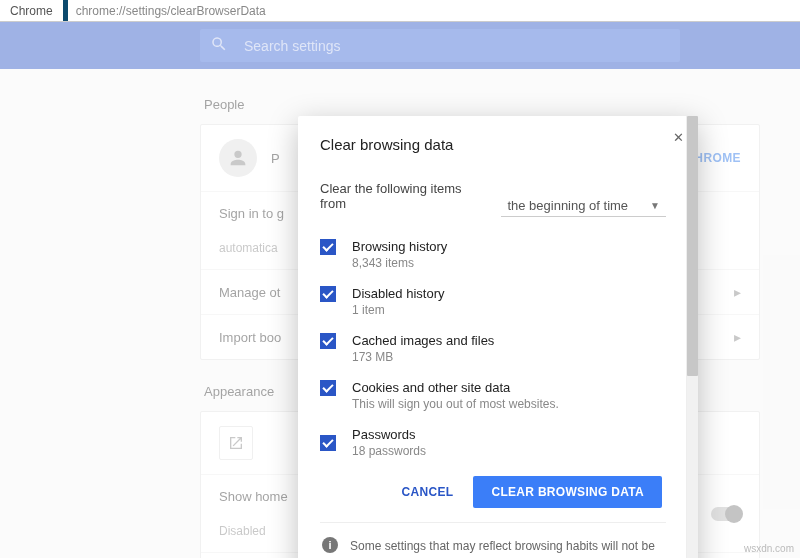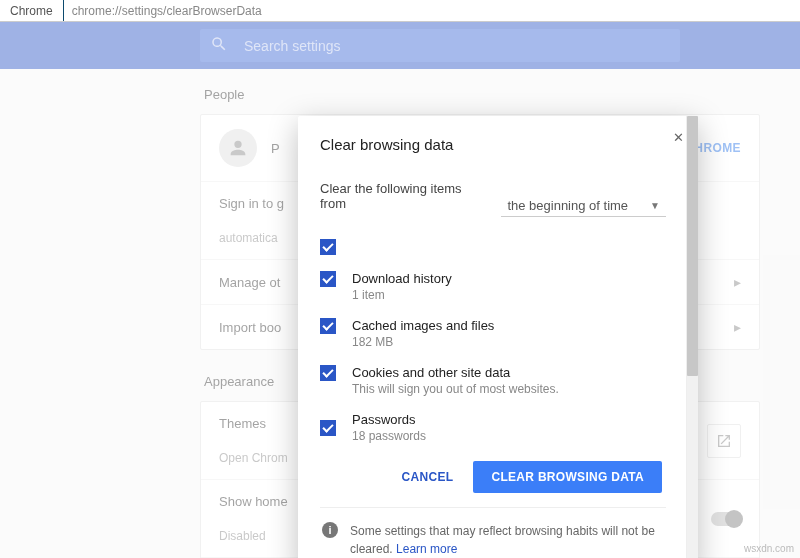--- a/index.html
+++ b/index.html
@@ -1,29 +1,29 @@
 <!DOCTYPE html>
 <html><head>
 <meta charset="utf-8">
 <style>
 * { box-sizing: border-box; margin: 0; padding: 0; font-family: Arial, Helvetica, sans-serif; }
 body { width: 800px; height: 558px; overflow: hidden; background: #f5f5f5; position: relative; }
 
 .addr-bar { height: 22px; background: #fff; border-bottom: 1px solid #ccc; display: flex; align-items: center; font-size: 12px; color: #555; }
-.addr-brand { padding: 0 10px; border-right: 1px solid #0c4a6e; height: 100%; display: flex; align-items: center; }
+.addr-brand { padding: 0 10px; border-right: 5px solid #0c4a6e; height: 100%; display: flex; align-items: center; }
 .addr-url { padding: 0 8px; color: #888; }
 
 .page { position: relative; height: calc(100% - 22px); background: #f5f5f5; }
 
 .blue-bar { height: 47px; background: #2a56c6; display: flex; align-items: center; padding-left: 200px; }
 .search-box { display: flex; align-items: center; background: #3b66d6; border-radius: 2px; padding: 6px 10px; color: #b9c7ee; font-size: 14px; width: 480px; }
 .search-box svg { width: 18px; height: 18px; margin-right: 16px; fill: #b9c7ee; }
 
 .content { padding: 16px 0 0 200px; width: 760px; }
-.section-hdr { font-size: 13px; color: #333; margin: 2px 0 12px 4px; }
+.section-hdr { font-size: 13px; color: #333; margin: 12px 0 12px 4px; }
 .card { background: #fff; border: 1px solid #e0e0e0; border-radius: 2px; margin-bottom: 24px; }
 .row { padding: 14px 18px; border-bottom: 1px solid #eee; display: flex; align-items: center; justify-content: space-between; font-size: 13px; color: #333; }
 .row:last-child { border-bottom: none; }
 .row .sub { color: #888; font-size: 12px; margin-top: 20px; }
 .row-left { display: flex; align-items: center; }
 .avatar { width: 38px; height: 38px; border-radius: 50%; background: #ddd; margin-right: 14px; display:flex;align-items:center;justify-content:center; }
 .avatar svg{width:22px;height:22px;fill:#888;}
 .chev { color: #888; font-size: 14px; }
 .ext-link { width: 34px; height: 34px; border: 1px solid #ddd; border-radius: 2px; display: flex; align-items: center; justify-content: center; }
 .ext-link svg{width:16px;height:16px;fill:#888;}
@@ -105,24 +105,20 @@
       </div>
       <div class="row">
         <span>Import boo</span>
         <span class="chev">▸</span>
       </div>
     </div>
 
     <div class="section-hdr">Appearance</div>
     <div class="card">
       <div class="row">
-        <div>
-          <div>Themes</div>
-          <div class="sub">Open Chrom</div>
-        </div>
         <div class="ext-link">
             <svg viewBox="0 0 24 24">
               <path d="M14 3v2h3.59L7 15.59 8.41 17 19 6.41V10h2V3h-7zM5 5h6V3H3v18h18v-8h-2v6H5V5z"></path>
             </svg>
           </div>
       </div>
       <div class="row">
         <div>
           <div>Show home</div>
           <div class="sub">Disabled</div>
@@ -148,33 +144,37 @@
     <div class="dlg-row1">
       <span class="lbl">Clear the following items from</span>
       <div class="time-sel">
         <span>the beginning of time</span>
         <span class="tri">▼</span>
       </div>
     </div>
 
     <div class="opt">
       <div class="chk"></div>
-    </div>
-    <div class="opt">
-      <div class="chk"></div>
-      <div>
-          <div class="t1">Download history</div>
+      <div>
+          <div class="t1">Browsing history</div>
+           <div class="t2">8,343 items</div>
+        </div>
+    </div>
+    <div class="opt">
+      <div class="chk"></div>
+      <div>
+          <div class="t1">Disabled history</div>
            <div class="t2">1 item</div>
         </div>
     </div>
     <div class="opt">
       <div class="chk"></div>
       <div>
           <div class="t1">Cached images and files</div>
-           <div class="t2">182 MB</div>
+           <div class="t2">173 MB</div>
         </div>
     </div>
     <div class="opt">
       <div class="chk"></div>
       <div>
           <div class="t1">Cookies and other site data</div>
            <div class="t2">This will sign you out of most websites.</div>
         </div>
     </div>
     <div class="opt" style="padding-bottom:0;align-items:center;">

